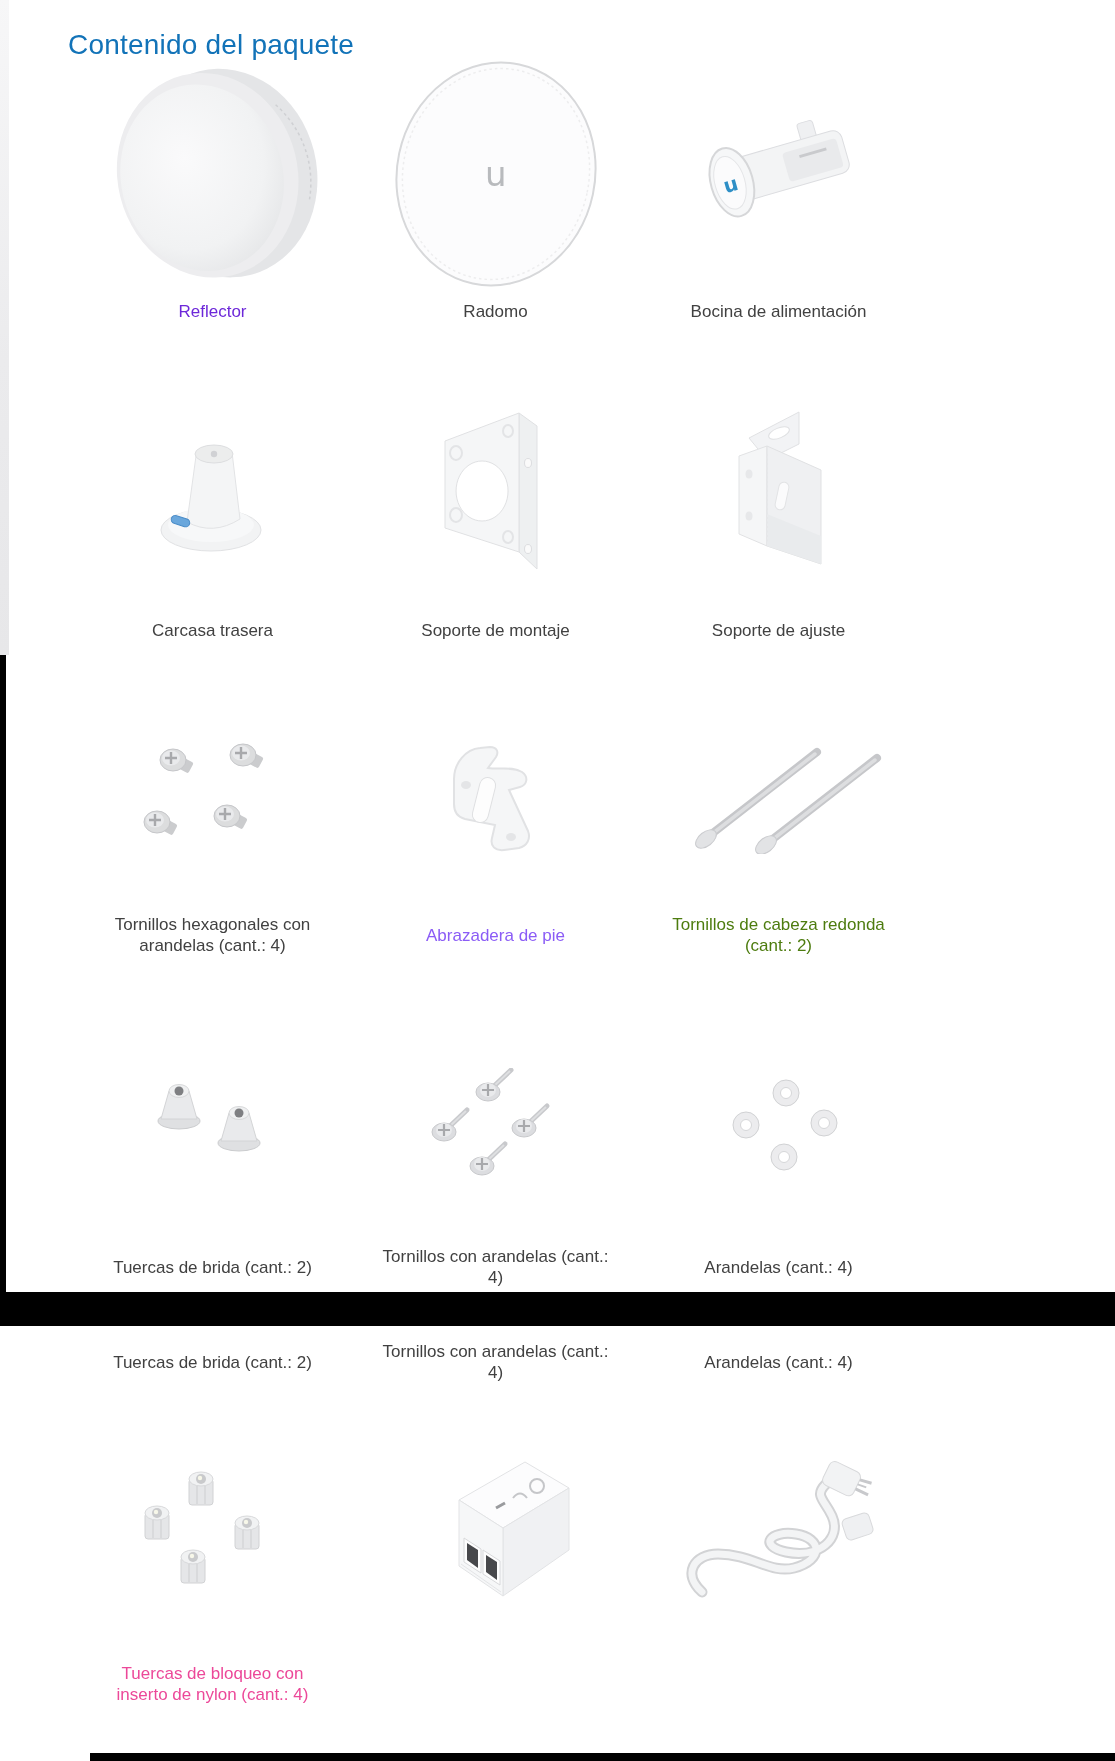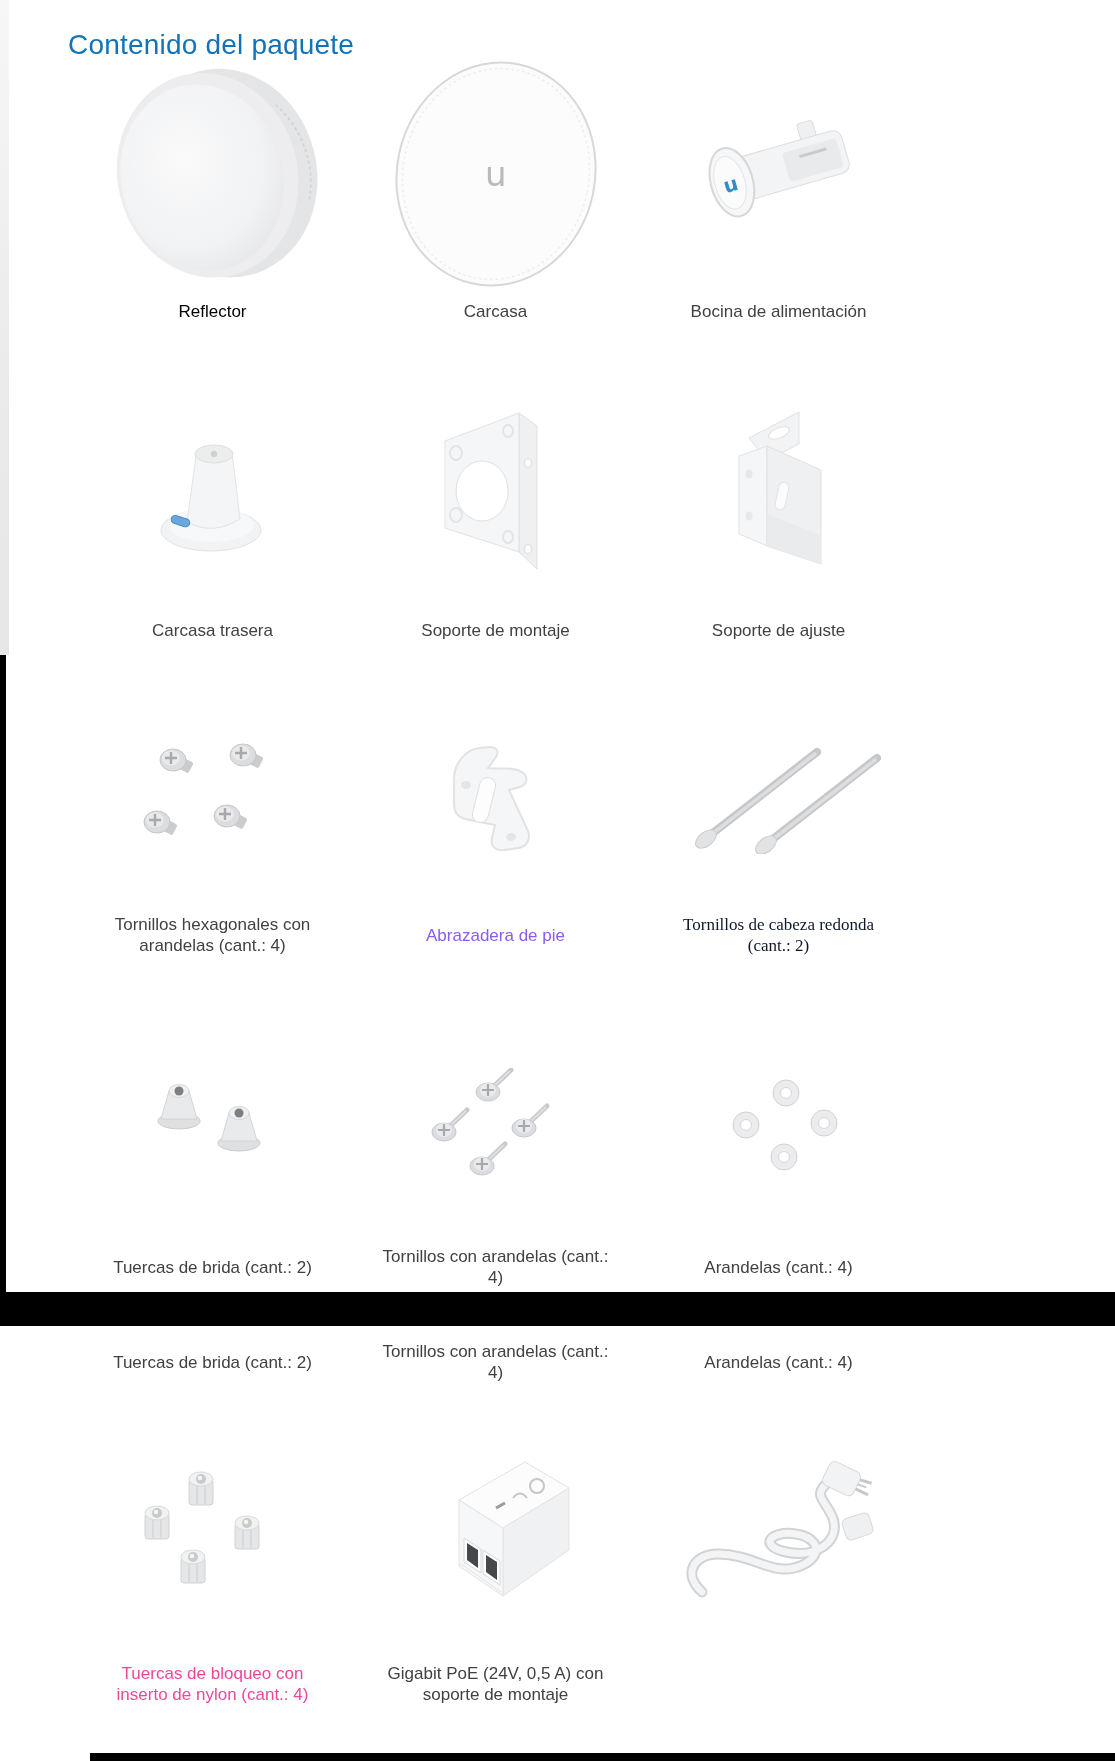--- a/index.html
+++ b/index.html
@@ -73,24 +73,24 @@
         <ellipse cx="48" cy="68" rx="21" ry="35" fill="#f6f7f8" stroke="#d6d7d9" stroke-width="2"></ellipse>
         <ellipse cx="46" cy="68" rx="15" ry="27" fill="#fbfbfc" stroke="#e4e5e7"></ellipse>
         <text x="39" y="77" font-size="20" font-weight="bold" fill="#2e8fc6" font-family="DejaVu Sans, sans-serif">u</text>
       </g>
     </svg>
   </div>
 </div>
 
 <div class="row labs" style="top:301px">
   <div class="cell">
-      <div class="label" style="color: #000000;">Reflector</div>
-    </div>
-  <div class="cell">
-      <div class="label" style="color: rgb(65, 65, 65);">Carcasa</div>
+      <div class="label" style="color: #6d28d9;">Reflector</div>
+    </div>
+  <div class="cell">
+      <div class="label" style="color: rgb(65, 65, 65);">Radomo</div>
     </div>
   <div class="cell">
       <div class="label" style="color: rgb(65, 65, 65);">Bocina de alimentación</div>
     </div>
 </div>
 
 <div class="row figs" style="top:398px;height:192px">
   <div class="cell" aria-label="rear-housing-image">
     <svg width="140" height="140" viewBox="0 0 140 140">
       <ellipse cx="68" cy="106" rx="50" ry="21" fill="#f2f3f4" stroke="#e1e2e4"></ellipse>
@@ -181,21 +181,21 @@
 
 <div class="row labs" style="top:914px">
   <div class="cell">
       <div class="label" style="color: rgb(65, 65, 65);">Tornillos hexagonales con
 arandelas (cant.: 4)</div>
     </div>
   <div class="cell">
       <div class="label" style="color: #8b5cf6;">Abrazadera de pie</div>
     </div>
   <div class="cell">
-      <div class="label" style="color: #0f172a; font-family: Liberation Serif, serif;">Tornillos de cabeza redonda
+      <div class="label" style="color: #4d7c0f;">Tornillos de cabeza redonda
 (cant.: 2)</div>
     </div>
 </div>
 
 <div class="row figs" style="top:1068px;height:110px">
   <div class="cell" aria-label="flange-nuts-image">
     <svg width="140" height="104" viewBox="0 0 140 104">
       <defs>
         <g id="fnut">
           <ellipse cx="18" cy="40" rx="21" ry="8" fill="#dfe0e2" stroke="#cbccce"></ellipse>
@@ -316,17 +316,13 @@
       </g>
     </svg>
   </div>
 </div>
 
 <div class="row labs" style="top:1663px">
   <div class="cell">
       <div class="label" style="color: #ec4899;">Tuercas de bloqueo con
 inserto de nylon (cant.: 4)</div>
     </div>
-  <div class="cell">
-      <div class="label" style="color: rgb(65, 65, 65);">Gigabit PoE (24V, 0,5 A) con
-soporte de montaje</div>
-    </div>
 </div>
 
 </body></html>

